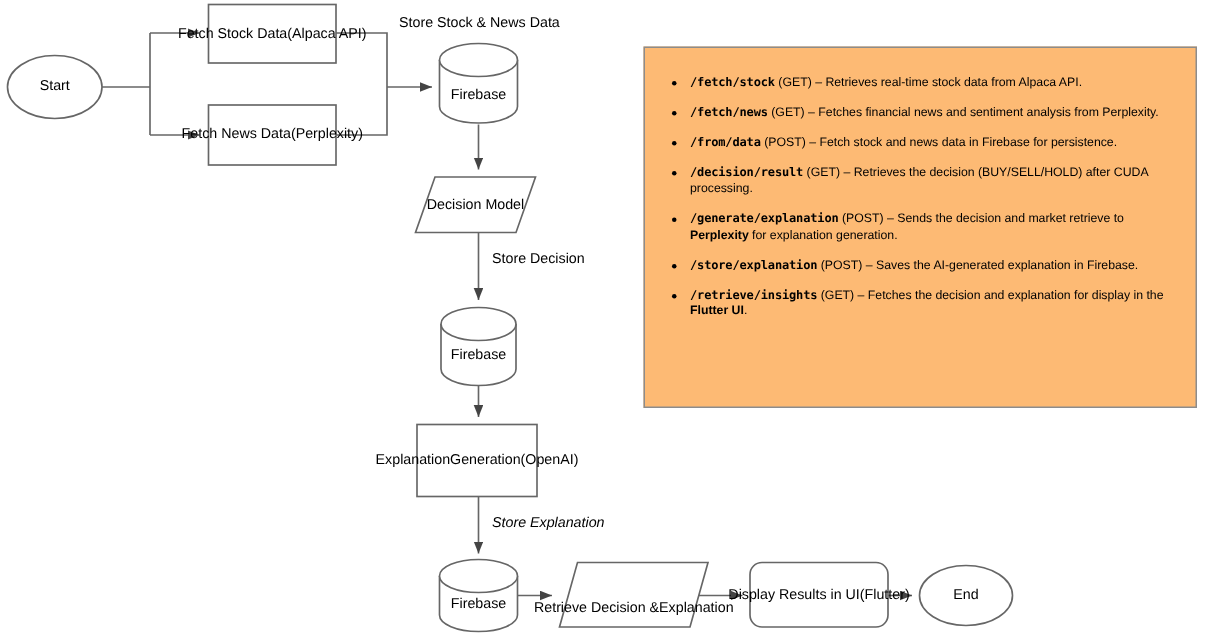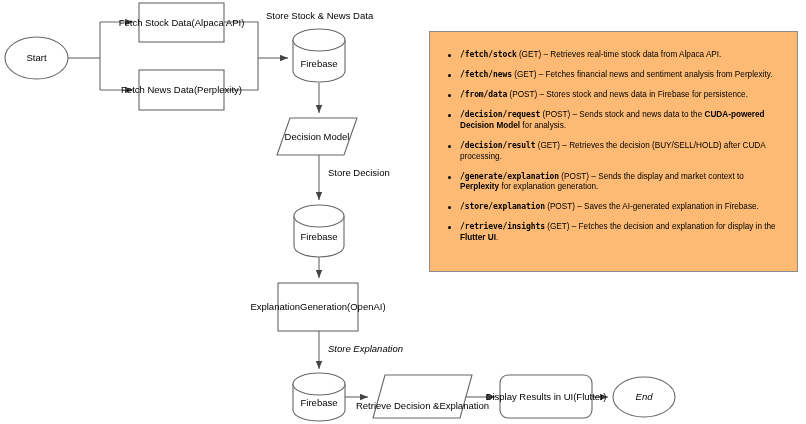--- a/index.html
+++ b/index.html
@@ -205,32 +205,31 @@
 <div class="node-label" style="left:373px; top:375px; width:99px;  height:61px;">
   <span>Retrieve Decision &amp;</span>
   <span>Explanation</span>
 </div>
 
 <div class="node-label" style="left:500px; top:375px; width:92px;  height:43px;">
   <span>Display Results in UI</span>
   <span>(Flutter)</span>
 </div>
 
-<div class="node-label" style="left:613px; top:377px; width:62px;  height:40px;font-style:italic;">
+<div class="node-label" style="left:613px; top:377px; width:62px;  height:40px;">
   <span>End</span>
 </div>
 
 <div class="edge-label" style="left:266px; top:10px;">Store Stock &amp; News Data</div>
 <div class="edge-label" style="left:328px; top:167px;">Store Decision</div>
 <div class="edge-label" style="left:328px; top:343px;font-style:italic;">Store Explanation</div>
 
 <div id="api-panel">
   <ul id="api-list">
       <li><span class="ep-path">/fetch/stock</span><span> (GET)</span><span> – </span><span>Retrieves real-time stock data from Alpaca API.</span></li>
       <li><span class="ep-path">/fetch/news</span><span> (GET)</span><span> – </span><span>Fetches financial news and sentiment analysis from Perplexity.</span></li>
-      <li><span class="ep-path">/from/data</span><span> (POST)</span><span> – </span><span>Stores stock and news data in Firebase for persistence.</span></li>
-      <li><span class="ep-path">/decision/request</span><span> (POST)</span><span> – </span><span>Sends stock and news data to the </span><span class="ep-strong">CUDA-powered Decision Model</span><span> for analysis.</span></li>
+      <li><span class="ep-path">/from/data</span><span> (POST)</span><span> – </span><span>Fetch stock and news data in Firebase for persistence.</span></li>
       <li><span class="ep-path">/decision/result</span><span> (GET)</span><span> – </span><span>Retrieves the decision (BUY/SELL/HOLD) after CUDA processing.</span></li>
-      <li><span class="ep-path">/generate/explanation</span><span> (POST)</span><span> – </span><span>Sends the display and market context to </span><span class="ep-strong">Perplexity</span><span> for explanation generation.</span></li>
+      <li><span class="ep-path">/generate/explanation</span><span> (POST)</span><span> – </span><span>Sends the decision and market retrieve to </span><span class="ep-strong">Perplexity</span><span> for explanation generation.</span></li>
       <li><span class="ep-path">/store/explanation</span><span> (POST)</span><span> – </span><span>Saves the AI-generated explanation in Firebase.</span></li>
       <li><span class="ep-path">/retrieve/insights</span><span> (GET)</span><span> – </span><span>Fetches the decision and explanation for display in the </span><span class="ep-strong">Flutter UI</span><span>.</span></li>
     </ul>
 </div>
 
 </body></html>

